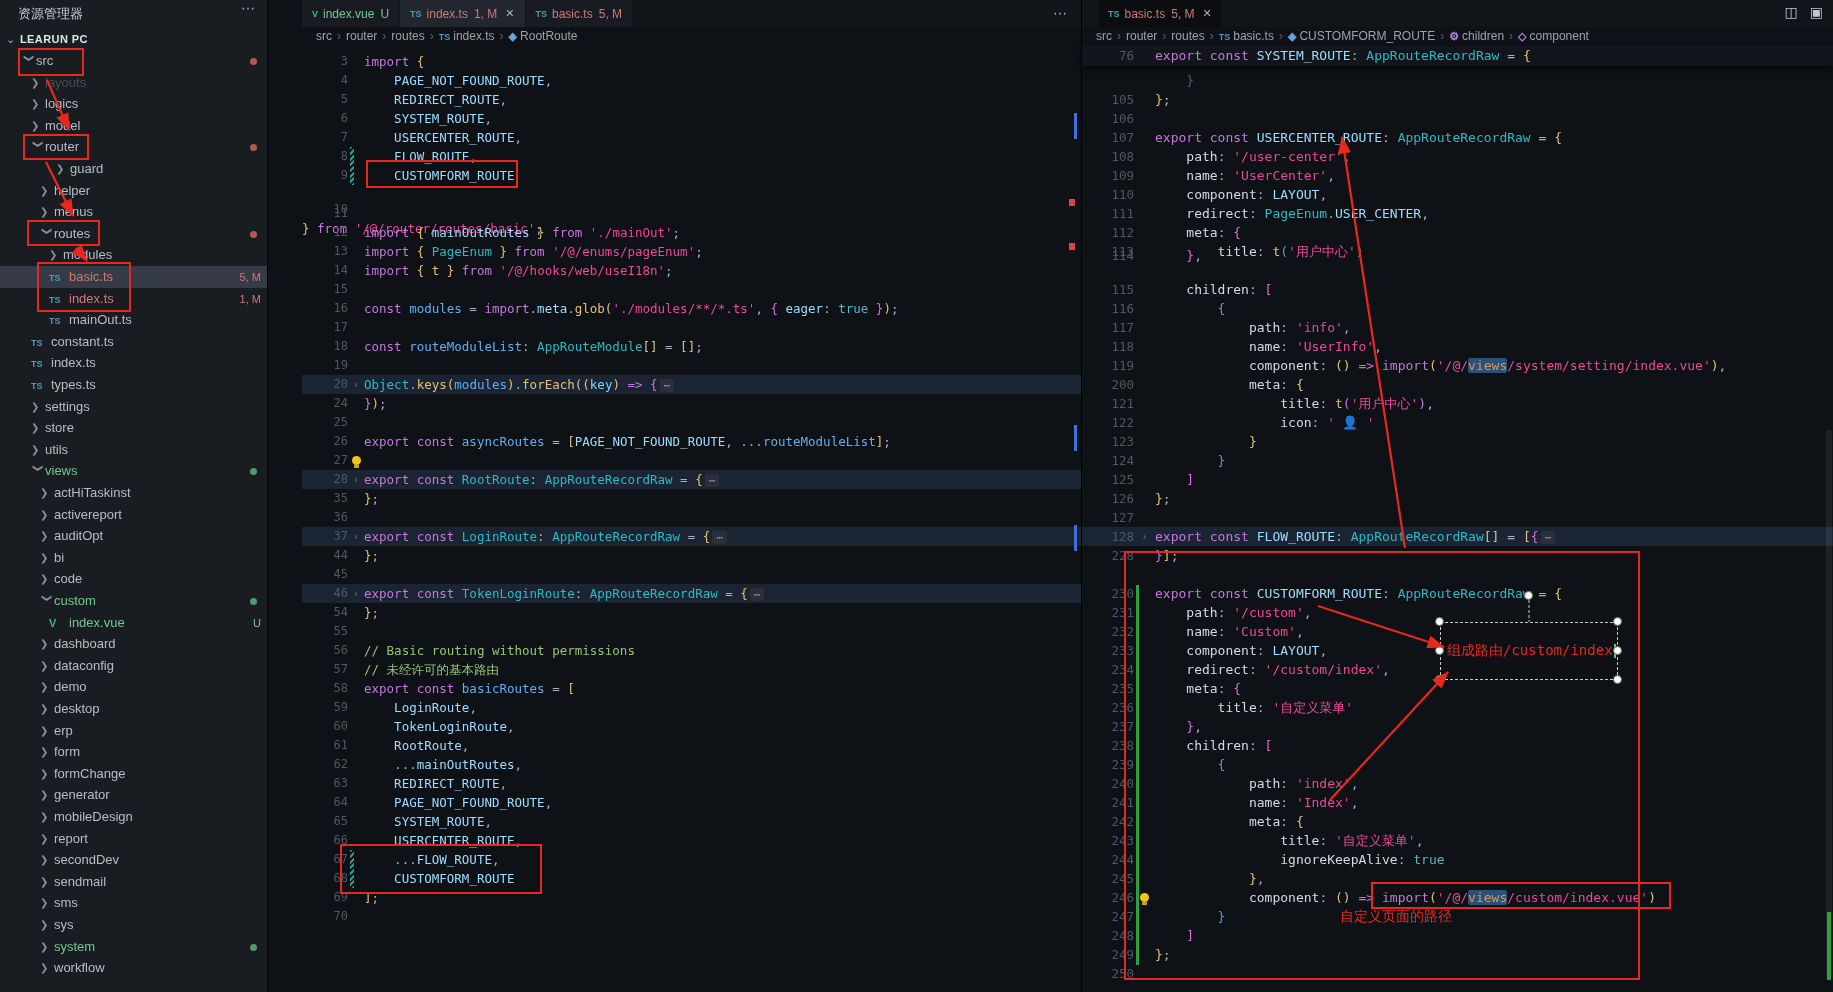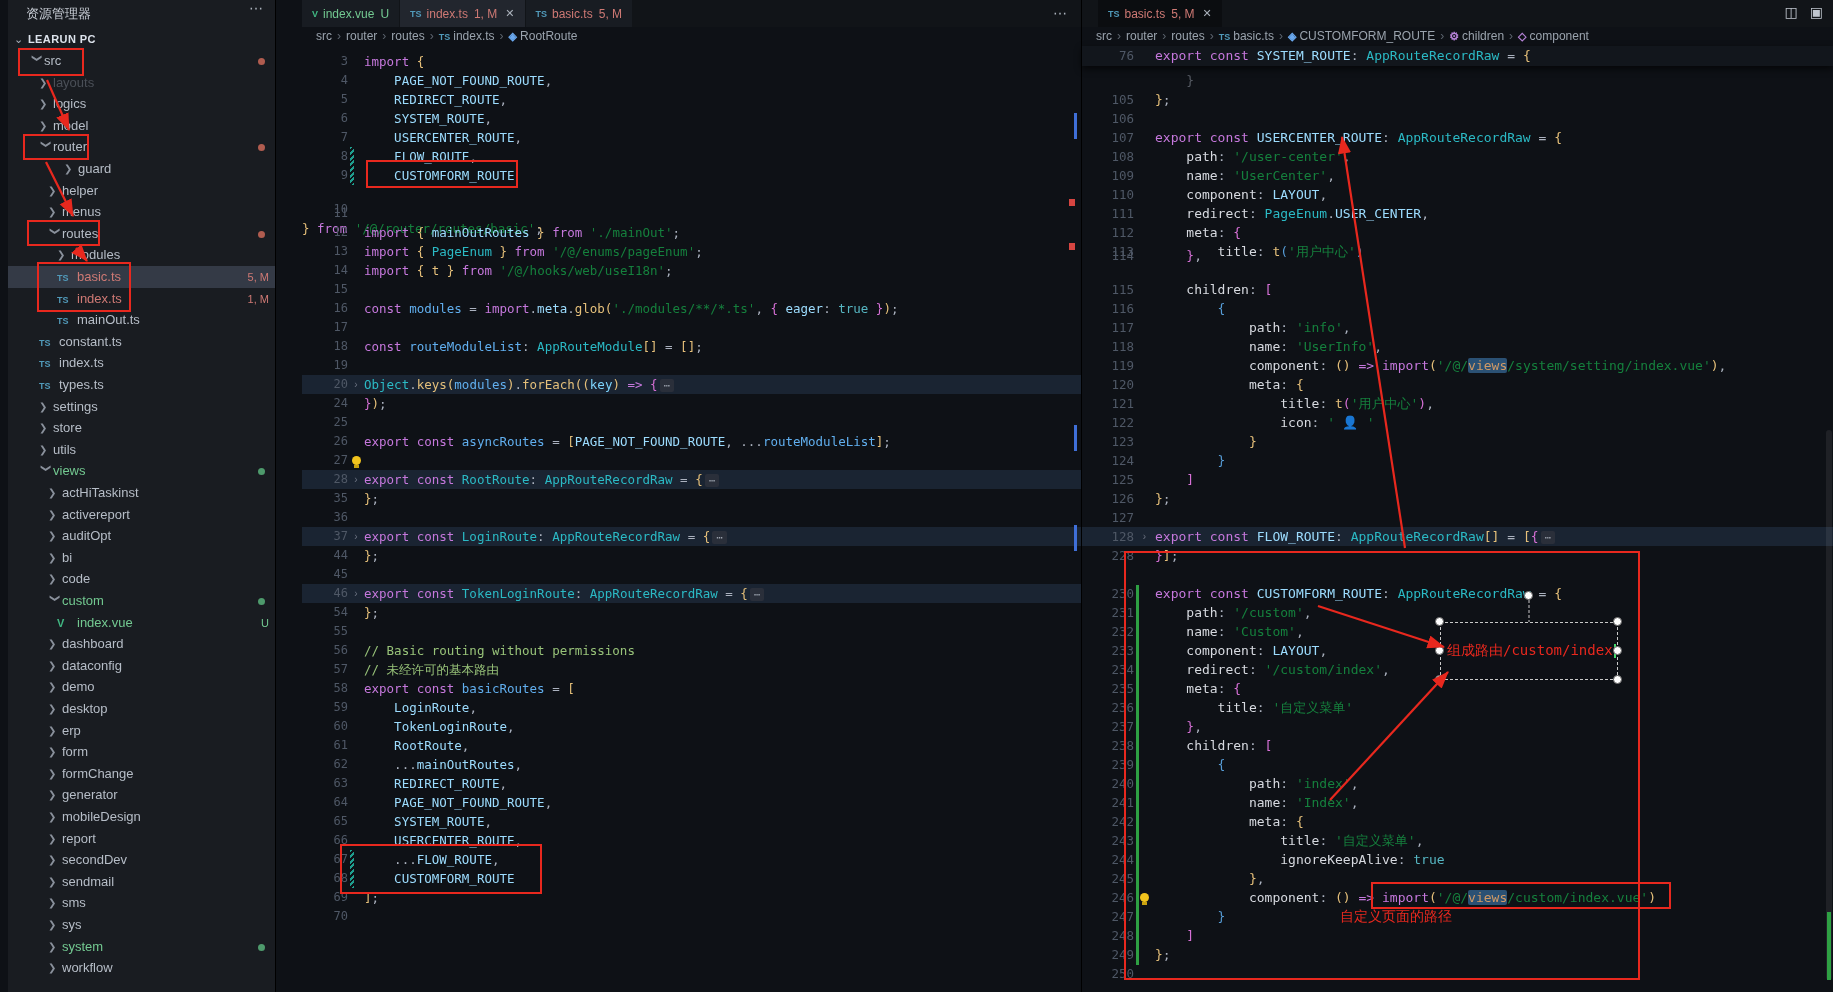--- a/index.html
+++ b/index.html
@@ -1,20 +1,20 @@
 <!DOCTYPE html>
 <html><head>
 <meta charset="utf-8">
 <style>
   * { margin:0; padding:0; box-sizing:border-box; }
   html,body { width:1833px; height:992px; overflow:hidden; }
   body { background:#0e1116; font-family:"Liberation Sans",sans-serif; position:relative; }
 
   
-  #sidebar { position:absolute; left:0; top:0; width:268px; height:992px; background:#191c21; border-right:1px solid #000;margin-left:8px; }
+  #sidebar { position:absolute; left:0; top:0; width:268px; height:992px; background:#191c21; border-right:1px solid #000; }
   #sb-head { position:absolute; left:0; top:0; width:100%; height:28px; color:#c9ced6; font-size:13px; line-height:28px; padding-left:18px; }
   #sb-more { position:absolute; right:12px; top:0; color:#aab1bb; cursor:pointer; font-size:14px; }
   #sb-ws { position:absolute; left:0; top:28px; width:100%; height:22px; color:#dde3ec; font-size:11px; font-weight:bold; letter-spacing:.4px; line-height:22px; padding-left:20px; }
   #sb-ws .chev { position:absolute; left:6px; top:0; font-weight:normal; color:#aab1bb; }
   #tree { position:absolute; left:0; top:50px; width:100%; bottom:0; }
   .trow { position:absolute; left:0; width:100%; height:22px; line-height:22px; font-size:13px; color:#b6bdc7; cursor:pointer; white-space:nowrap; }
   .trow.sel { background:#343a46; }
   .trow .chev { display:inline-block; width:14px; color:#8a919c; font-size:10px; transform:translateY(-1px); }
   .trow .chev.open { display:inline-block; transform:rotate(90deg) translateX(-1px); }
   .trow .fic { display:inline-block; width:20px; font-size:9px; font-weight:bold; }
@@ -61,21 +61,21 @@
   .gnum { flex:none; text-align:right; color:#4f5866; font-family:"DejaVu Sans Mono",monospace; }
   #g-mid .gnum { width:46px; font-size:12px; }
   #g-right .gnum { width:52px; font-size:12.5px; }
   .gfold { flex:none; color:#6b7280; font-size:10px; text-align:center; }
   #g-mid .gfold { width:16px; }
   #g-right .gfold { width:21px; }
   .ccode { white-space:pre; font-family:"DejaVu Sans Mono",monospace; }
   #g-mid .ccode { font-size:12.5px; }
   #g-right .ccode { font-size:13px; }
   .tk-k{color:#c678dd} .tk-v{color:#61afef} .tk-bl{color:#9cdcfe} .tk-fn{color:#e5c07b}
-  .tk-ty{color:#2bbac5} .tk-st{color:#15803d} .tk-cm{color:#98c379} .tk-pr{color:#d7dae0}
+  .tk-ty{color:#2bbac5} .tk-st{color:#ec4899} .tk-cm{color:#98c379} .tk-pr{color:#d7dae0}
   .tk-pu{color:#abb2bf} .tk-cy{color:#56b6c2} .tk-or{color:#7dd3fc}
   .tk-b1{color:#e6c07a} .tk-b2{color:#d670d6} .tk-b3{color:#569cd6}
   .tk-fd{color:#9aa1ac; background:#2a2f3a; border-radius:2px; padding:0 4px; margin-left:2px; font-size:11px;}
   .tk-ann{color:#e8281e}
   .tk-stw{color:#d19a66; background:#2b5174; border-radius:2px;}
   .caret { display:inline-block; width:2px; height:14px; background:#45d96b; vertical-align:middle; margin-left:1px; }
   .bulb { display:inline-block; width:9px; height:9px; background:#f2c41d; border-radius:50%; position:relative; margin-top:5px; }
   .bulb::after { content:""; position:absolute; left:2px; bottom:-3px; width:5px; height:3px; background:#caa30f; }
 
   .sticky { position:absolute; left:0; top:46px; right:0; height:20px; display:flex; line-height:20px; background:#12161c; box-shadow:0 3px 7px rgba(0,0,0,.65); z-index:4; }
@@ -493,21 +493,21 @@
         <span class="gnum">118</span>
         <span class="gfold"></span>
         <span class="ccode"><span class="tk-pr">            name</span><span class="tk-pu">: </span><span class="tk-st">'UserInfo'</span><span class="tk-pu">,</span></span>
       </div>
       <div class="crow" style="top: 310px;">
         <span class="gnum">119</span>
         <span class="gfold"></span>
         <span class="ccode"><span class="tk-pr">            component</span><span class="tk-pu">: </span><span class="tk-b1">() </span><span class="tk-k">=&gt; </span><span class="tk-k">import</span><span class="tk-b1">(</span><span class="tk-st">'/@/</span><span class="tk-stw">views</span><span class="tk-st">/system/setting/index.vue'</span><span class="tk-b1">)</span><span class="tk-pu">,</span></span>
       </div>
       <div class="crow" style="top: 329px;">
-        <span class="gnum">120</span>
+        <span class="gnum">200</span>
         <span class="gfold"></span>
         <span class="ccode"><span class="tk-pr">            meta</span><span class="tk-pu">: </span><span class="tk-b1">{</span></span>
       </div>
       <div class="crow" style="top: 348px;">
         <span class="gnum">121</span>
         <span class="gfold"></span>
         <span class="ccode"><span class="tk-pr">                title</span><span class="tk-pu">: </span><span class="tk-fn">t</span><span class="tk-b2">(</span><span class="tk-st">'用户中心'</span><span class="tk-b2">)</span><span class="tk-pu">,</span></span>
       </div>
       <div class="crow" style="top: 367px;">
         <span class="gnum">122</span>

